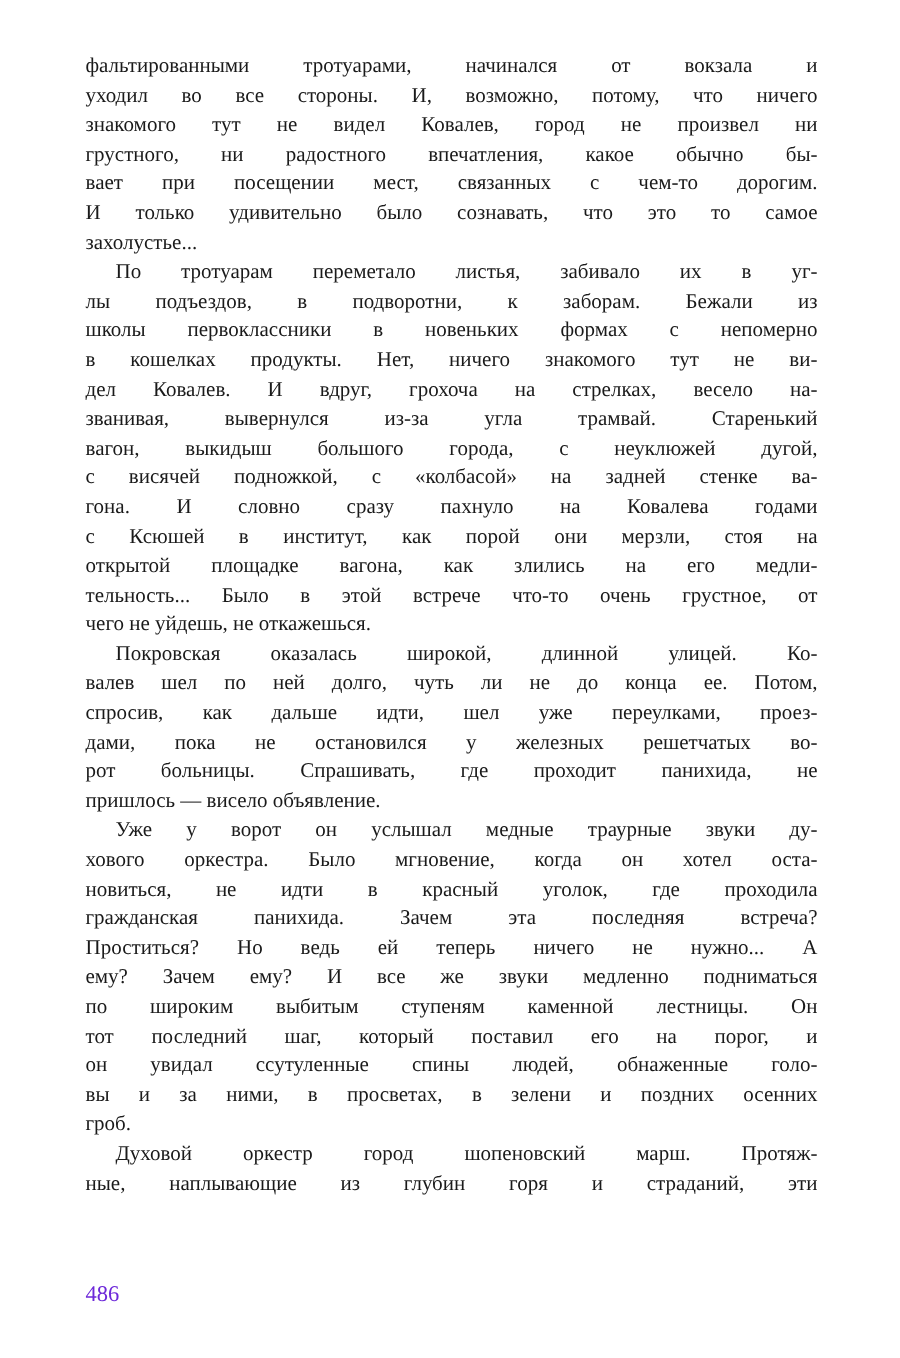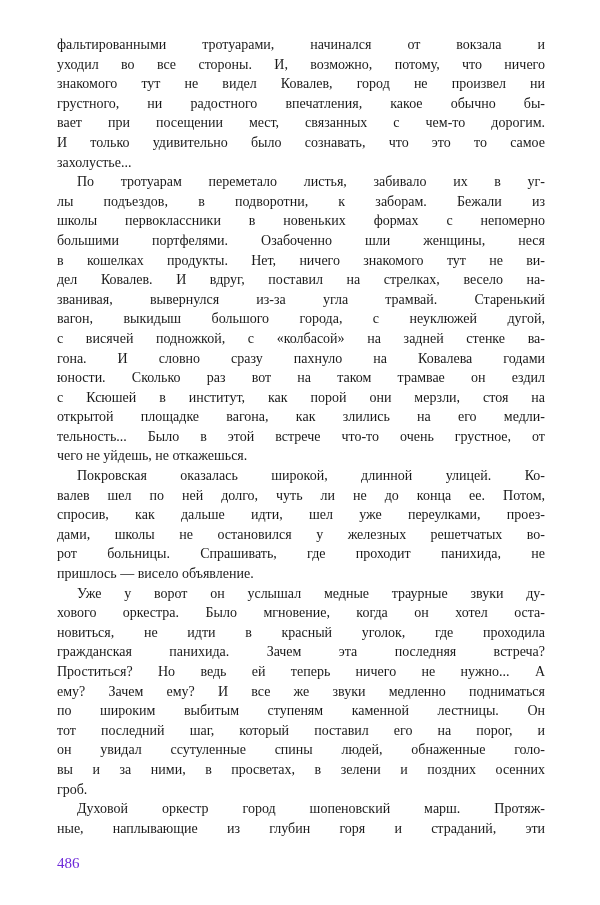--- a/index.html
+++ b/index.html
@@ -55,38 +55,36 @@
       <span class="line">знакомого тут не видел Ковалев, город не произвел ни</span>
       <span class="line">грустного, ни радостного впечатления, какое обычно бы-</span>
       <span class="line">вает при посещении мест, связанных с чем-то дорогим.</span>
       <span class="line">И только удивительно было сознавать, что это то самое</span>
       <span class="line last">захолустье...</span>
     </div>
     <div class="paragraph">
       <span class="line indent">По тротуарам переметало листья, забивало их в уг-</span>
       <span class="line">лы подъездов, в подворотни, к заборам. Бежали из</span>
       <span class="line">школы первоклассники в новеньких формах с непомерно</span>
-      <span class="line">большими портфелями. Озабоченно шли женщины, неся</span>
       <span class="line">в кошелках продукты. Нет, ничего знакомого тут не ви-</span>
-      <span class="line">дел Ковалев. И вдруг, поставил на стрелках, весело на-</span>
+      <span class="line">дел Ковалев. И вдруг, грохоча на стрелках, весело на-</span>
       <span class="line">званивая, вывернулся из-за угла трамвай. Старенький</span>
       <span class="line">вагон, выкидыш большого города, с неуклюжей дугой,</span>
       <span class="line">с висячей подножкой, с «колбасой» на задней стенке ва-</span>
       <span class="line">гона. И словно сразу пахнуло на Ковалева годами</span>
-      <span class="line">юности. Сколько раз вот на таком трамвае он ездил</span>
       <span class="line">с Ксюшей в институт, как порой они мерзли, стоя на</span>
       <span class="line">открытой площадке вагона, как злились на его медли-</span>
       <span class="line">тельность... Было в этой встрече что-то очень грустное, от</span>
       <span class="line last">чего не уйдешь, не откажешься.</span>
     </div>
     <div class="paragraph">
       <span class="line indent">Покровская оказалась широкой, длинной улицей. Ко-</span>
       <span class="line">валев шел по ней долго, чуть ли не до конца ее. Потом,</span>
       <span class="line">спросив, как дальше идти, шел уже переулками, проез-</span>
-      <span class="line">дами, школы не остановился у железных решетчатых во-</span>
+      <span class="line">дами, пока не остановился у железных решетчатых во-</span>
       <span class="line">рот больницы. Спрашивать, где проходит панихида, не</span>
       <span class="line last">пришлось — висело объявление.</span>
     </div>
     <div class="paragraph">
       <span class="line indent">Уже у ворот он услышал медные траурные звуки ду-</span>
       <span class="line">хового оркестра. Было мгновение, когда он хотел оста-</span>
       <span class="line">новиться, не идти в красный уголок, где проходила</span>
       <span class="line">гражданская панихида. Зачем эта последняя встреча?</span>
       <span class="line">Проститься? Но ведь ей теперь ничего не нужно... А</span>
       <span class="line">ему? Зачем ему? И все же звуки медленно подниматься</span>

